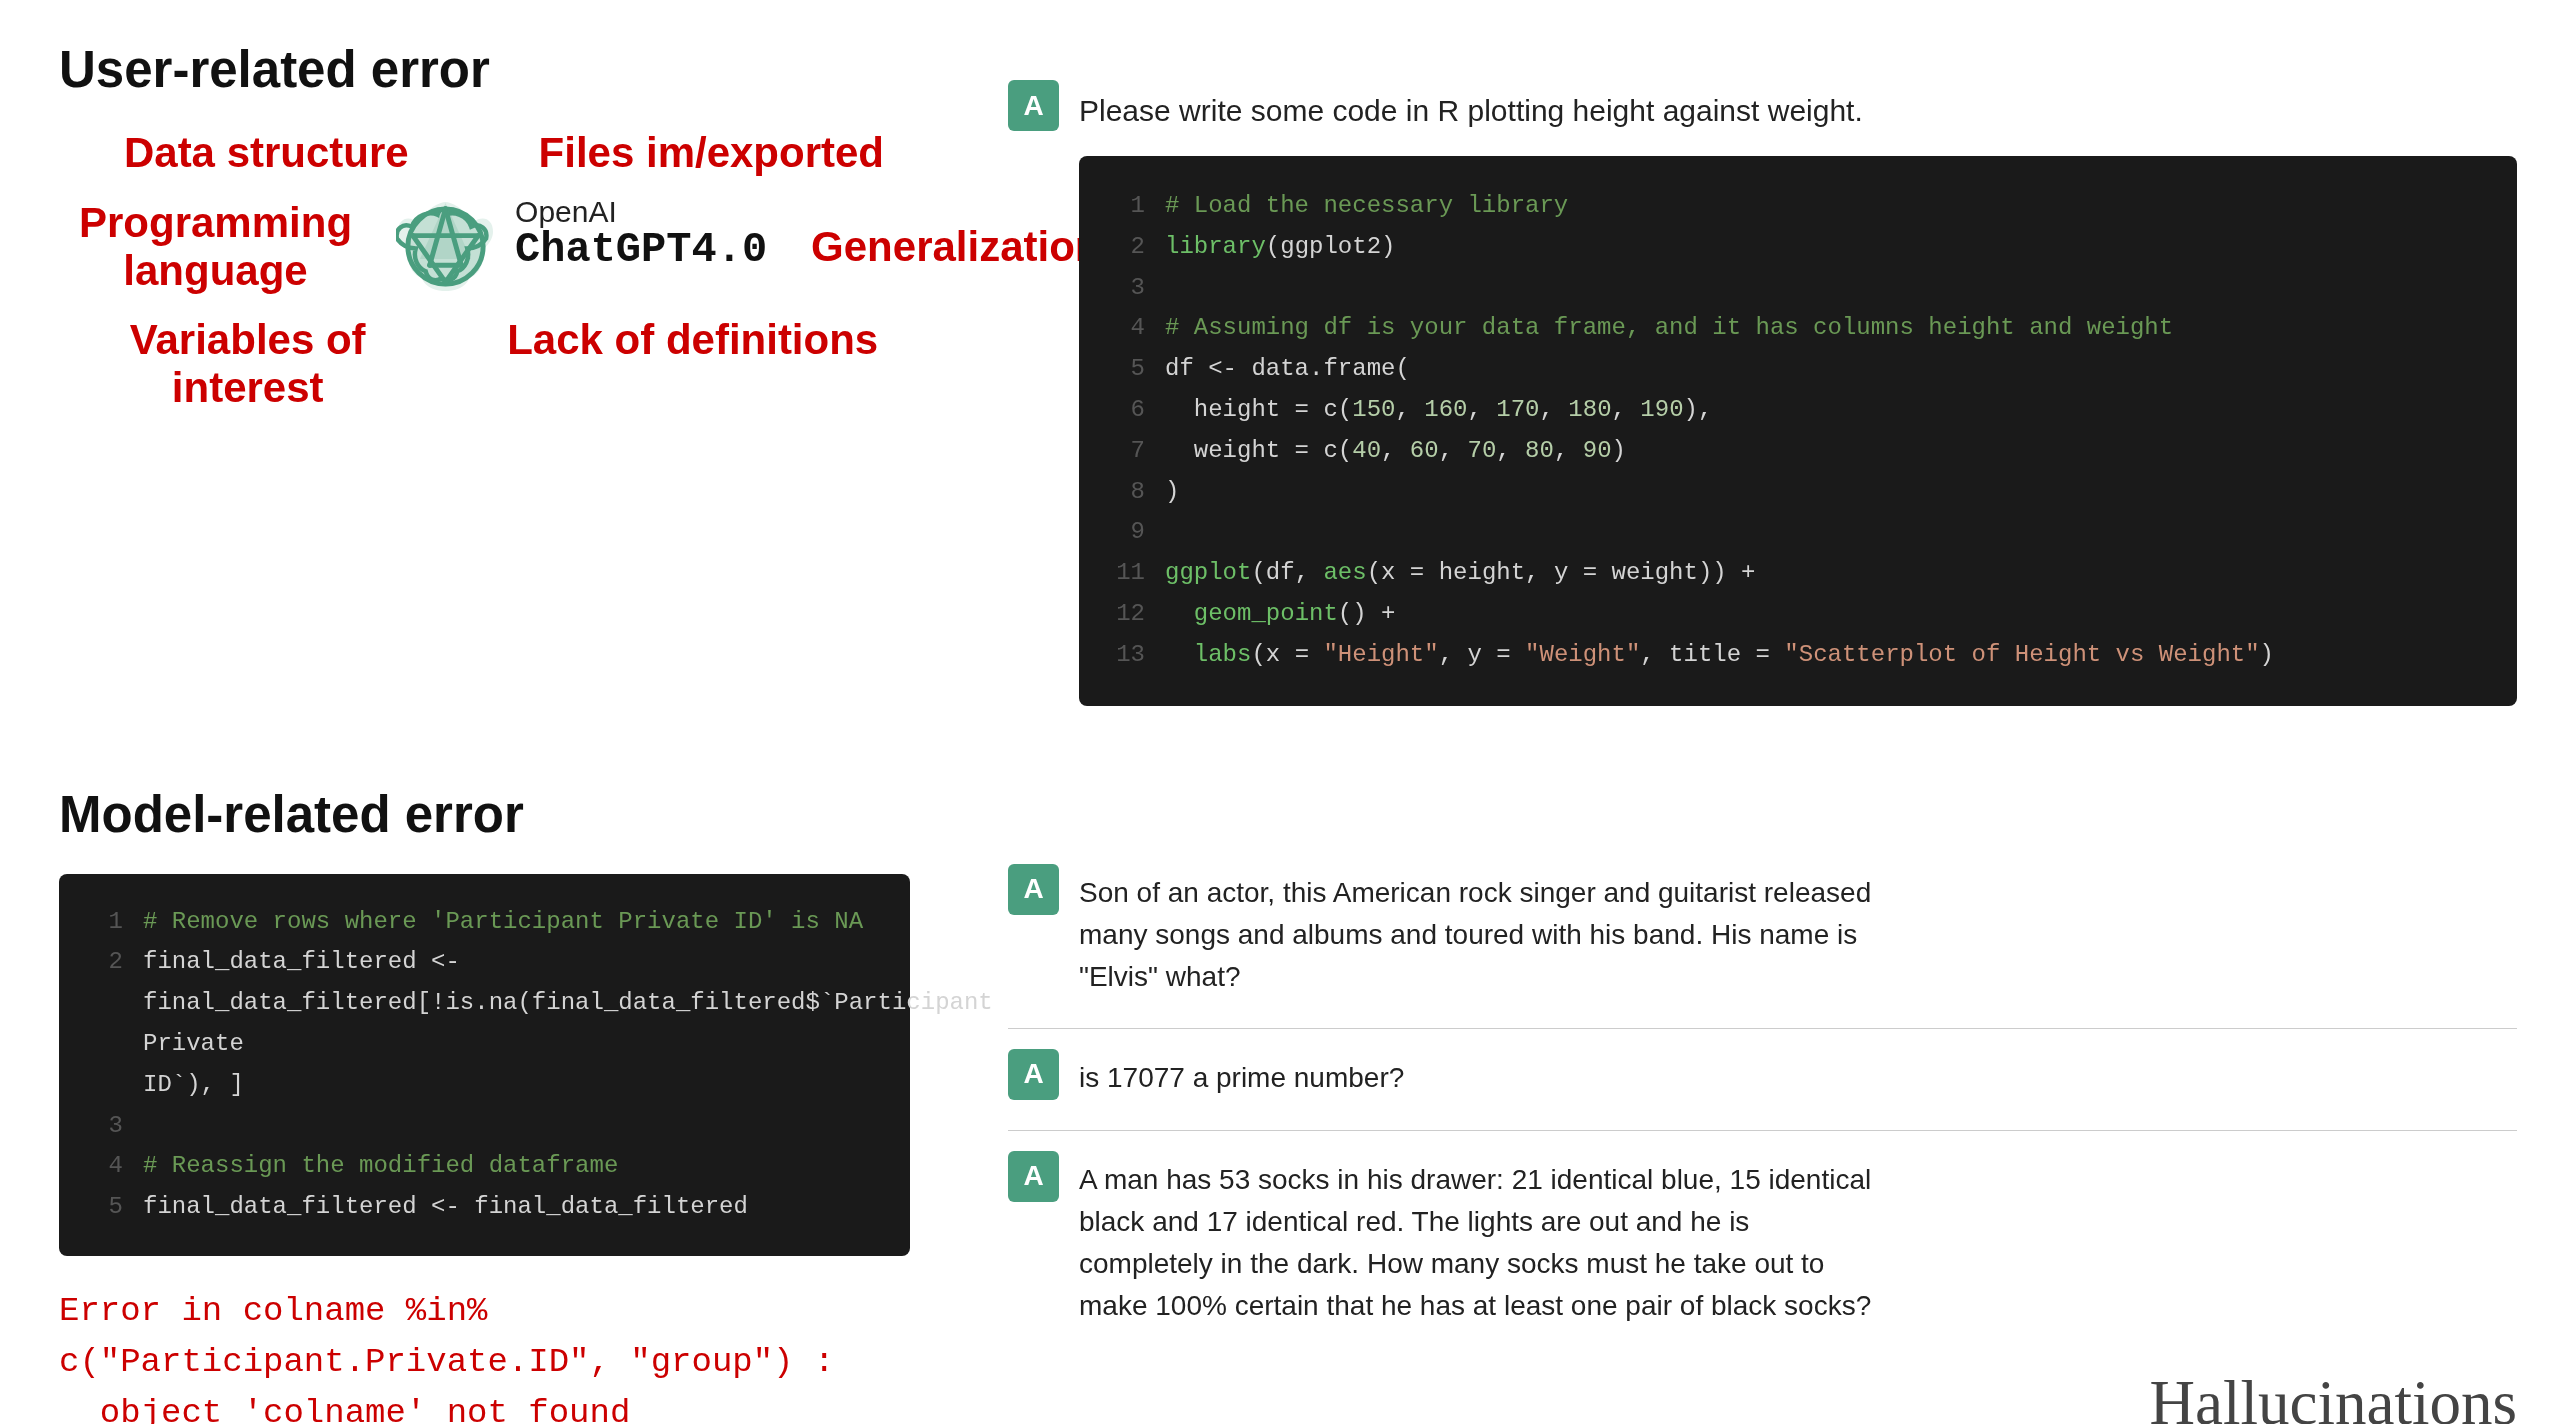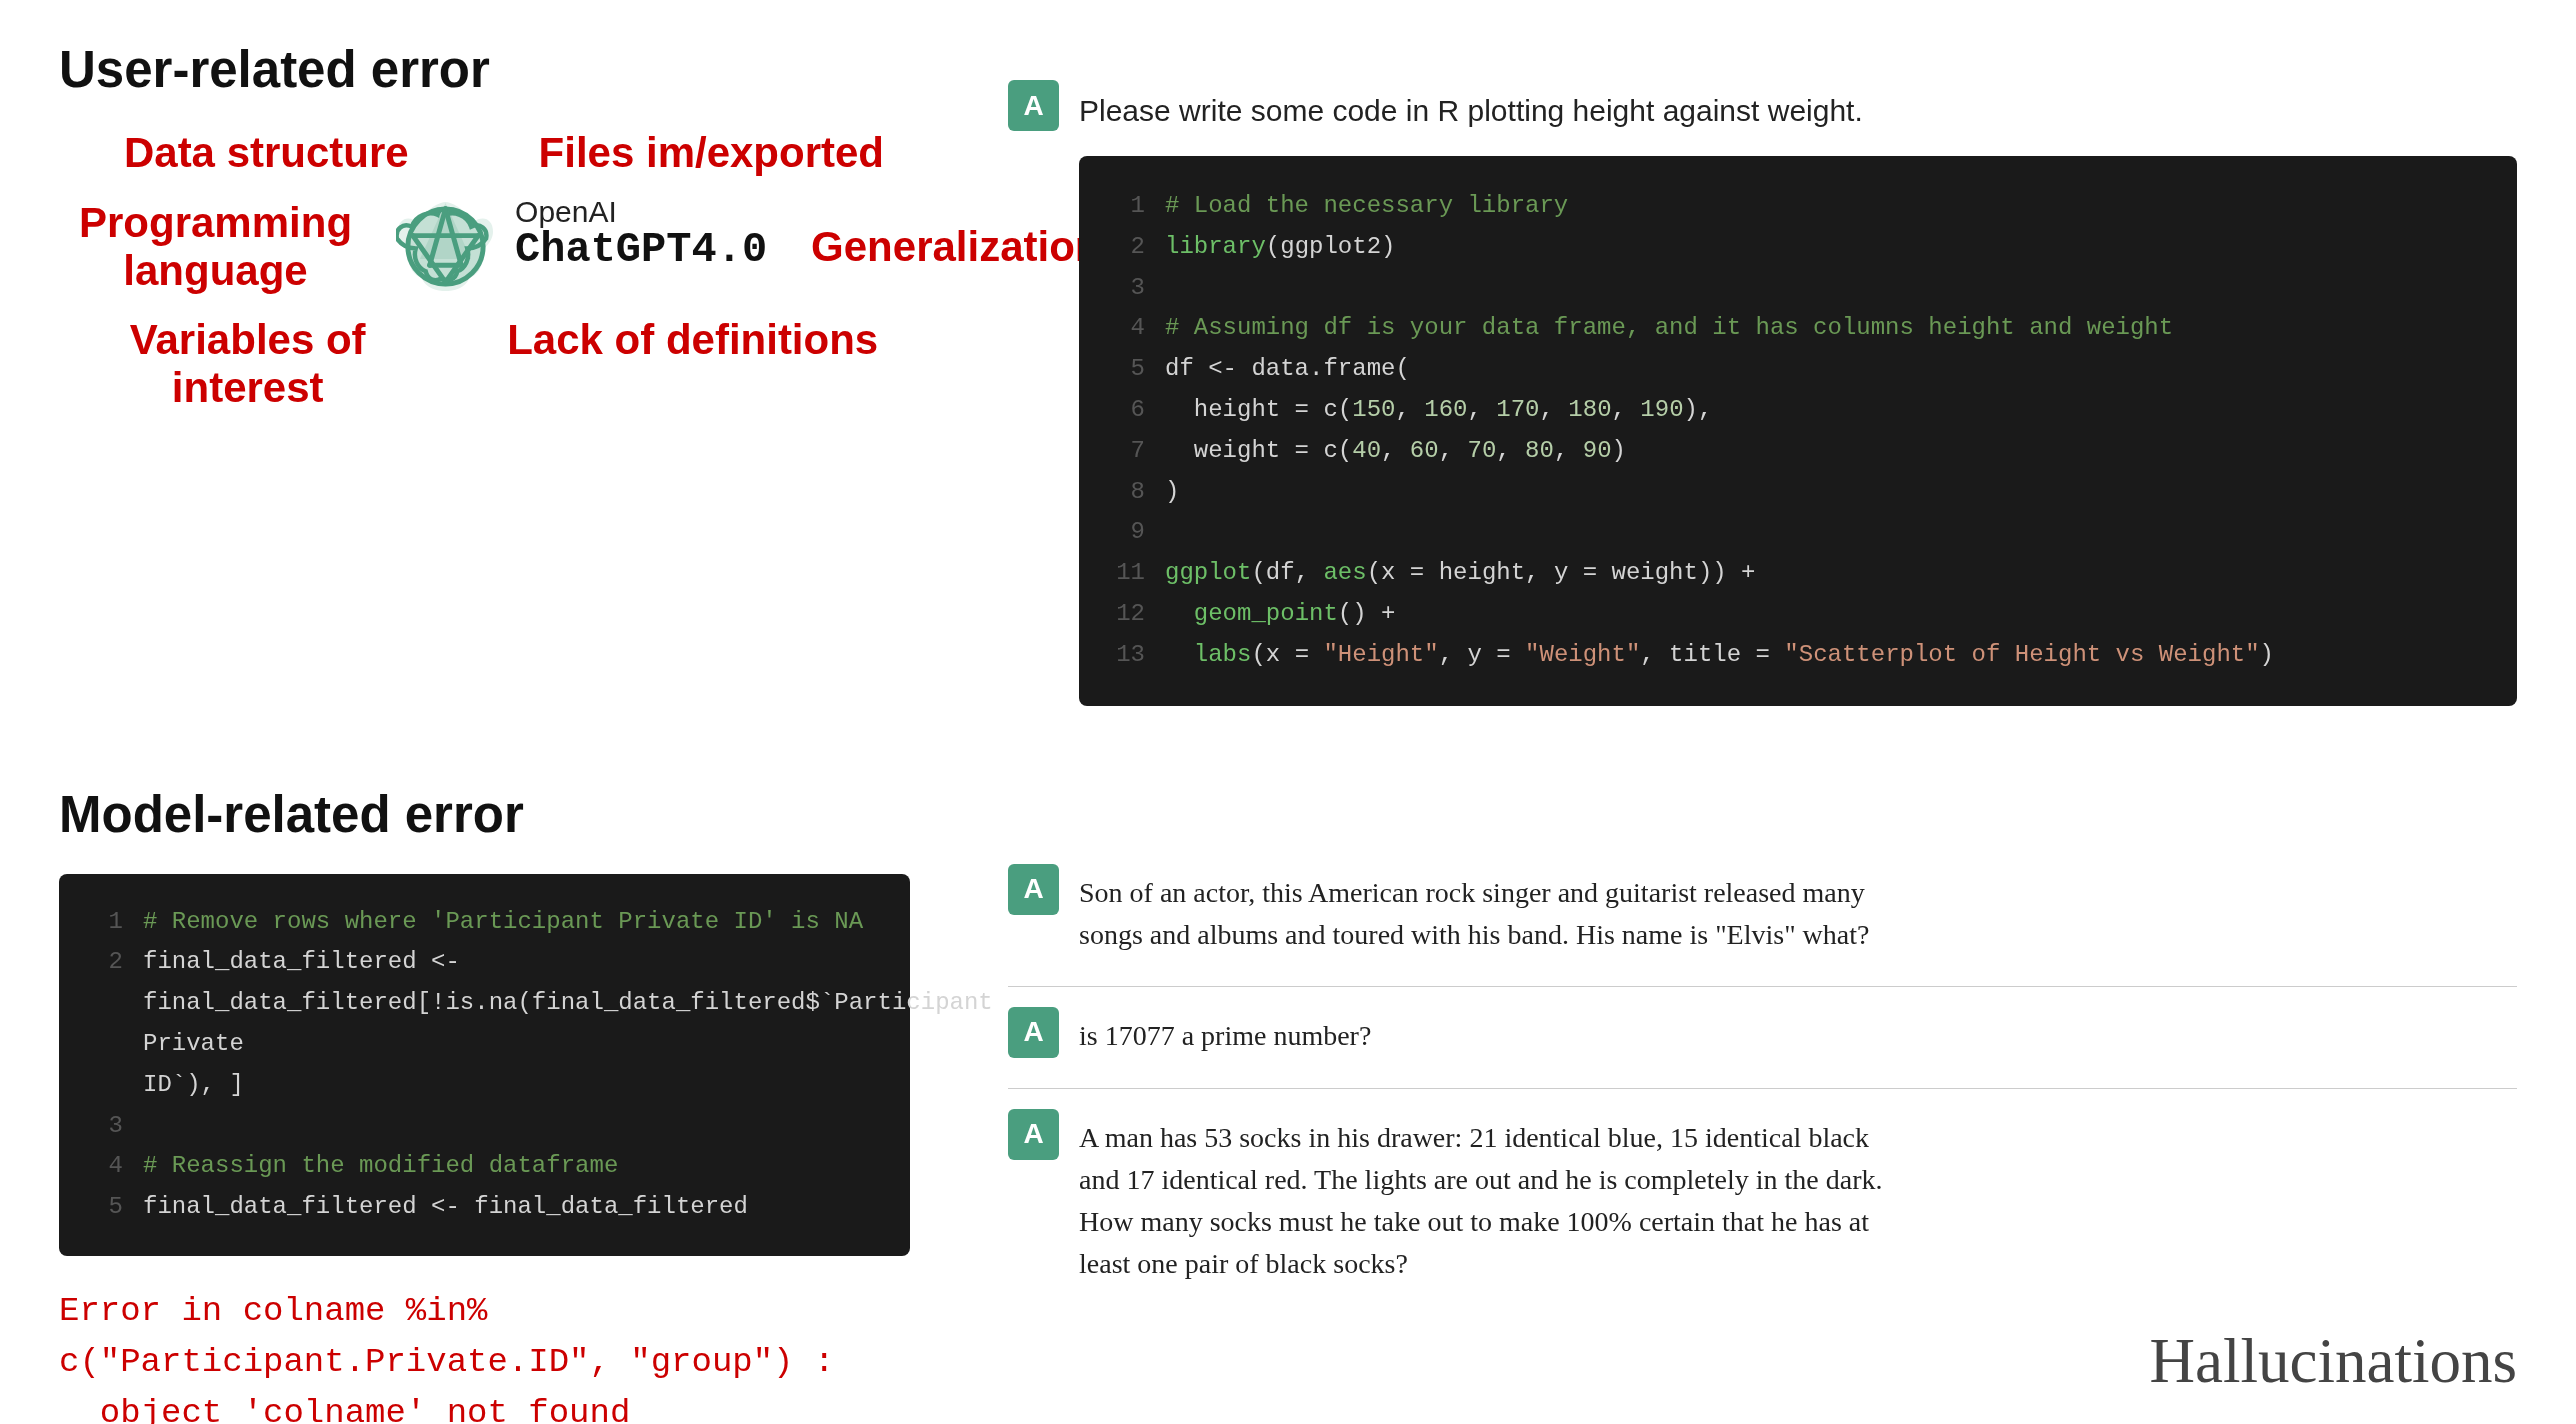--- a/index.html
+++ b/index.html
@@ -200,21 +200,21 @@
     .model-chat-message {
       display: flex;
       align-items: flex-start;
       gap: 20px;
       margin-bottom: 30px;
     }
 
     .model-chat-text {
       font-size: 28px;
       color: #222;
-      font-family: Liberation Serif, serif;
+      font-family: Liberation Sans, sans-serif;
       line-height: 1.5;
       padding-top: 8px;
       max-width: 811px;
     }
 
     .divider-line {
       border: none;
       border-top: 1px solid #ccc;
       margin: 10px 0 20px 0;
       width: 100%;

